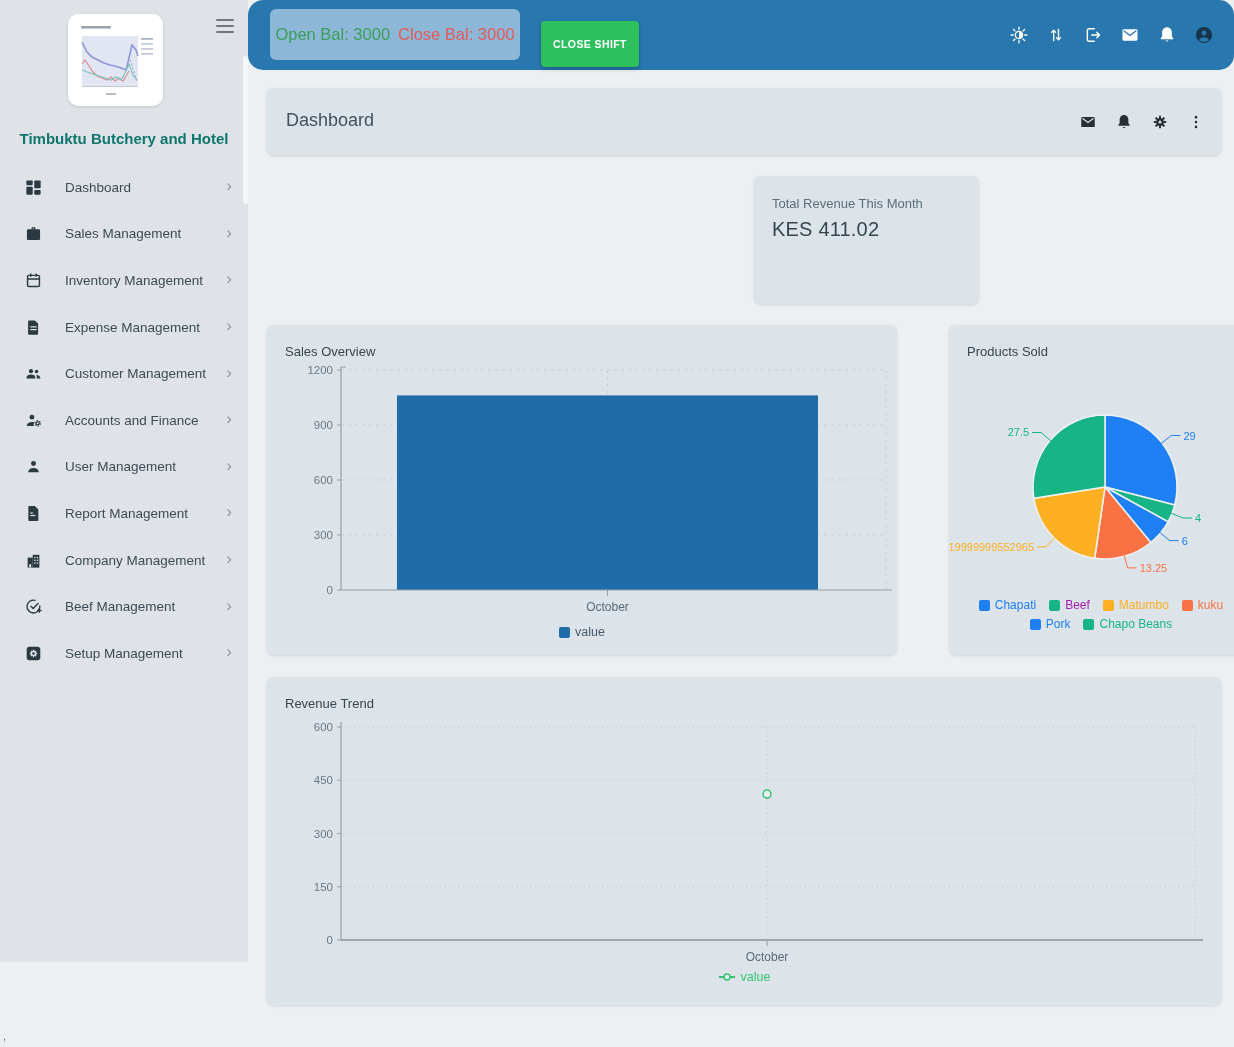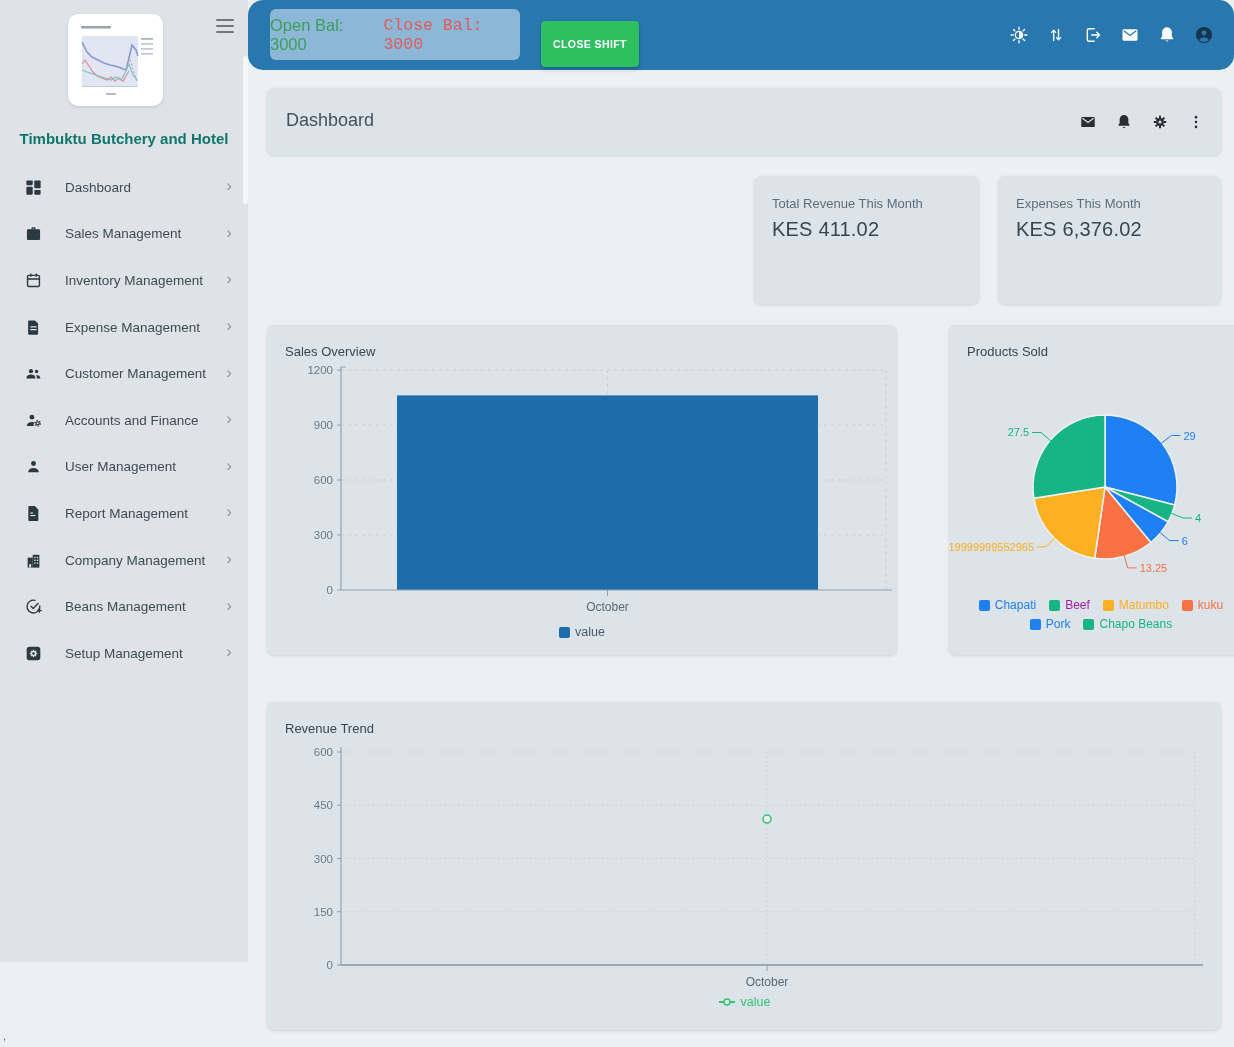--- a/index.html
+++ b/index.html
@@ -17,21 +17,21 @@
   .side-item { display:flex; align-items:center; height:46.6px; padding:0 16px 0 24px; cursor:pointer; }
   .side-icon { width:19px; height:19px; color:#2b3940; flex:0 0 19px; }
   .side-icon svg { width:100%; height:100%; display:block; }
   .side-label { margin-left:22px; font-size:13.5px; color:#3d4b55; flex:1; }
   .chev { color:#8f989f; font-size:17px; line-height:1; padding-bottom:3px; }
 
   
   .topbar { position:absolute; left:248px; top:0; width:986px; height:70px; background:#2878af; z-index:2;border-radius:15px; --icon-bg:#2878af; }
   .bal-pill { position:absolute; left:22px; top:9px; width:250px; height:51px; background:#8db7d7; border-radius:6px; display:flex; align-items:center; justify-content:center; font-size:16.5px; }
   .open-bal { color:#3d9e5b; }
-  .close-bal { color:#e25b5b; margin-left:8px;font-family:Liberation Mono, monospace; }
+  .close-bal { color:#e25b5b; margin-left:8px; }
   .close-shift { position:absolute; left:293px; top:21px; width:98px; height:46px; background:#2ebf5f; border:none; border-radius:4px; color:#fff; font-size:10.5px; font-weight:bold; letter-spacing:.4px; font-family:Liberation Sans, sans-serif; cursor:pointer; box-shadow:0 2px 4px rgba(0,0,0,.25); }
   .topbar-icons { position:absolute; right:20px; top:0; height:70px; display:flex; align-items:center; gap:17px; }
   .tb-icon { width:20px; height:20px; color:#ffffff; cursor:pointer; }
   .tb-icon svg { width:100%; height:100%; display:block; }
 
   
   .card { position:absolute; background:#dce3e9; border-radius:7px; box-shadow:0 1px 3px rgba(55,65,75,.16); }
 
   .page-header { left:267px; top:88px; width:954px; height:67px; --icon-bg:#dce3e9; }
   .page-title { position:absolute; left:19px; top:22px; font-size:18px; color:#43525c; }
@@ -188,21 +188,21 @@
           <span class="chev">›</span>
         </div>
         <div class="side-item">
           <span class="side-icon">
             <svg viewBox="0 0 24 24" fill="none" stroke="currentColor" stroke-width="1.7" stroke-linecap="round">
               <path d="M20 11.3A8.1 8.1 0 1 1 13.8 4.2"></path>
               <path d="M8.8 11.8l2.7 2.7 6.3-6.3"></path>
               <path d="M19.4 14.8v4.4M17.2 17h4.4"></path>
             </svg>
           </span>
-          <span class="side-label">Beans Management</span>
+          <span class="side-label">Beef Management</span>
           <span class="chev">›</span>
         </div>
         <div class="side-item">
           <span class="side-icon">
             <svg viewBox="0 0 24 24">
               <rect x="3.4" y="3.4" width="17.2" height="17.2" rx="3.4" fill="currentColor"></rect>
               <circle cx="12" cy="12" r="3.4" fill="#dfe3e7"></circle>
               <g stroke="#dfe3e7" stroke-width="1.7">
                 <path d="M12 9V7.3M14.1 9.9l1.2-1.2M15 12h1.7M14.1 14.1l1.2 1.2M12 15v1.7M9.9 14.1l-1.2 1.2M9 12H7.3M9.9 9.9L8.7 8.7"></path>
               </g>
@@ -295,24 +295,20 @@
             <circle cx="12" cy="12" r="1.7"></circle>
             <circle cx="12" cy="18.5" r="1.7"></circle>
           </svg>
         </span>
       </div>
   </section>
 
   <section class="card stat-card" style="left:754px;width:225px;">
     <div class="stat-label">Total Revenue This Month</div>
     <div class="stat-value">KES 411.02</div>
-  </section>
-  <section class="card stat-card" style="left:998px;width:223px;">
-    <div class="stat-label">Expenses This Month</div>
-    <div class="stat-value">KES 6,376.02</div>
   </section>
 
   <section class="card" style="left:267px;top:325px;width:630px;height:330px;">
     <div class="chart-title">Sales Overview</div>
     <svg id="bar-svg" class="chart-svg" style="top:32px;" width="630" height="258">
         <line x1="70" y1="233" x2="74" y2="233" stroke="#96a1aa" stroke-width="1"></line>
         <text x="66" y="237" text-anchor="end" font-size="11.5" fill="#6d7a84">0</text>
         <line x1="74" y1="178" x2="619" y2="178" stroke="#c9d1d7" stroke-width="1" stroke-dasharray="3 4"></line>
         <line x1="70" y1="178" x2="74" y2="178" stroke="#96a1aa" stroke-width="1"></line>
         <text x="66" y="182" text-anchor="end" font-size="11.5" fill="#6d7a84">300</text>
@@ -385,21 +381,21 @@
           <span class="lg-sq" style="background:#1f7ff4"></span>
           <span style="color:#1f7ff4">Pork</span>
         </span>
         <span class="lg-item">
           <span class="lg-sq" style="background:#17b585"></span>
           <span style="color:#17b585">Chapo Beans</span>
         </span>
       </div>
   </section>
 
-  <section class="card" style="left:267px;top:677px;width:954px;height:328px;margin-top:25px;">
+  <section class="card" style="left:267px;top:677px;width:954px;height:328px;">
     <div class="chart-title">Revenue Trend</div>
     <svg id="line-svg" class="chart-svg" style="top:30px;" width="954" height="262">
         <line x1="74" y1="233" x2="928" y2="233" stroke="#c9d1d7" stroke-width="1" stroke-dasharray="1.5 3"></line>
         <line x1="70" y1="233" x2="74" y2="233" stroke="#96a1aa" stroke-width="1"></line>
         <text x="66" y="237" text-anchor="end" font-size="11.5" fill="#6d7a84">0</text>
         <line x1="74" y1="179.75" x2="928" y2="179.75" stroke="#c9d1d7" stroke-width="1" stroke-dasharray="1.5 3"></line>
         <line x1="70" y1="179.75" x2="74" y2="179.75" stroke="#96a1aa" stroke-width="1"></line>
         <text x="66" y="183.75" text-anchor="end" font-size="11.5" fill="#6d7a84">150</text>
         <line x1="74" y1="126.5" x2="928" y2="126.5" stroke="#c9d1d7" stroke-width="1" stroke-dasharray="1.5 3"></line>
         <line x1="70" y1="126.5" x2="74" y2="126.5" stroke="#96a1aa" stroke-width="1"></line>

